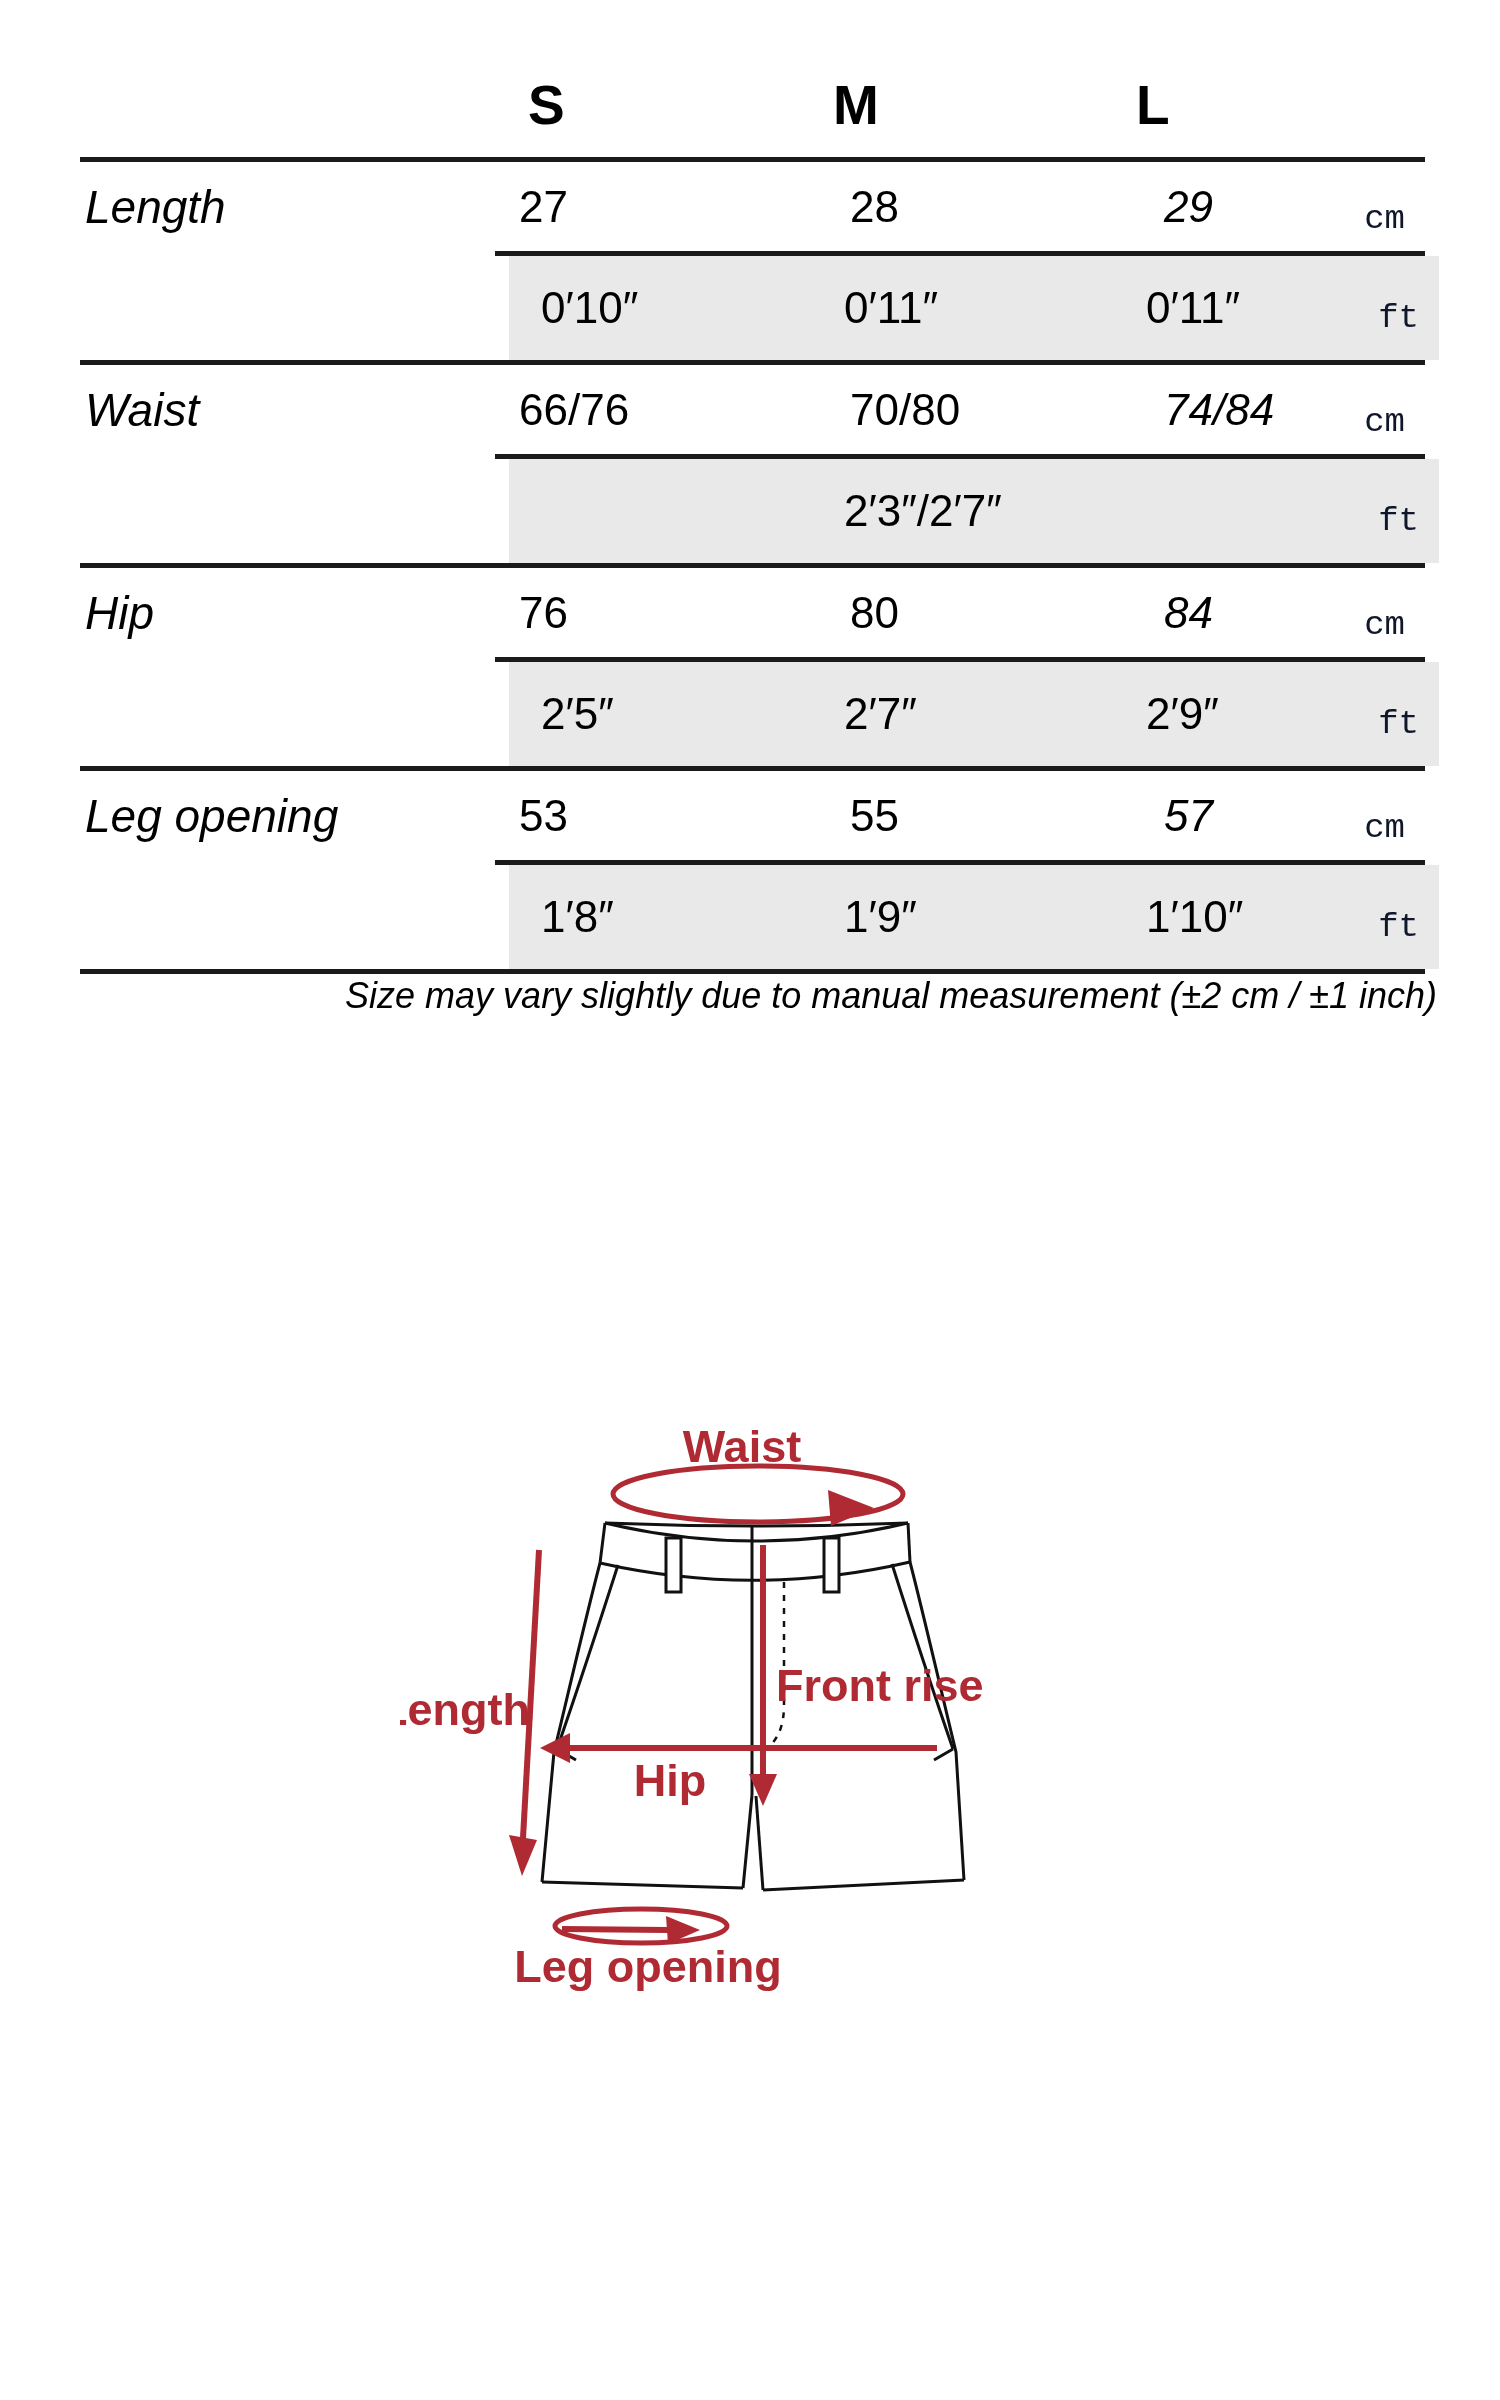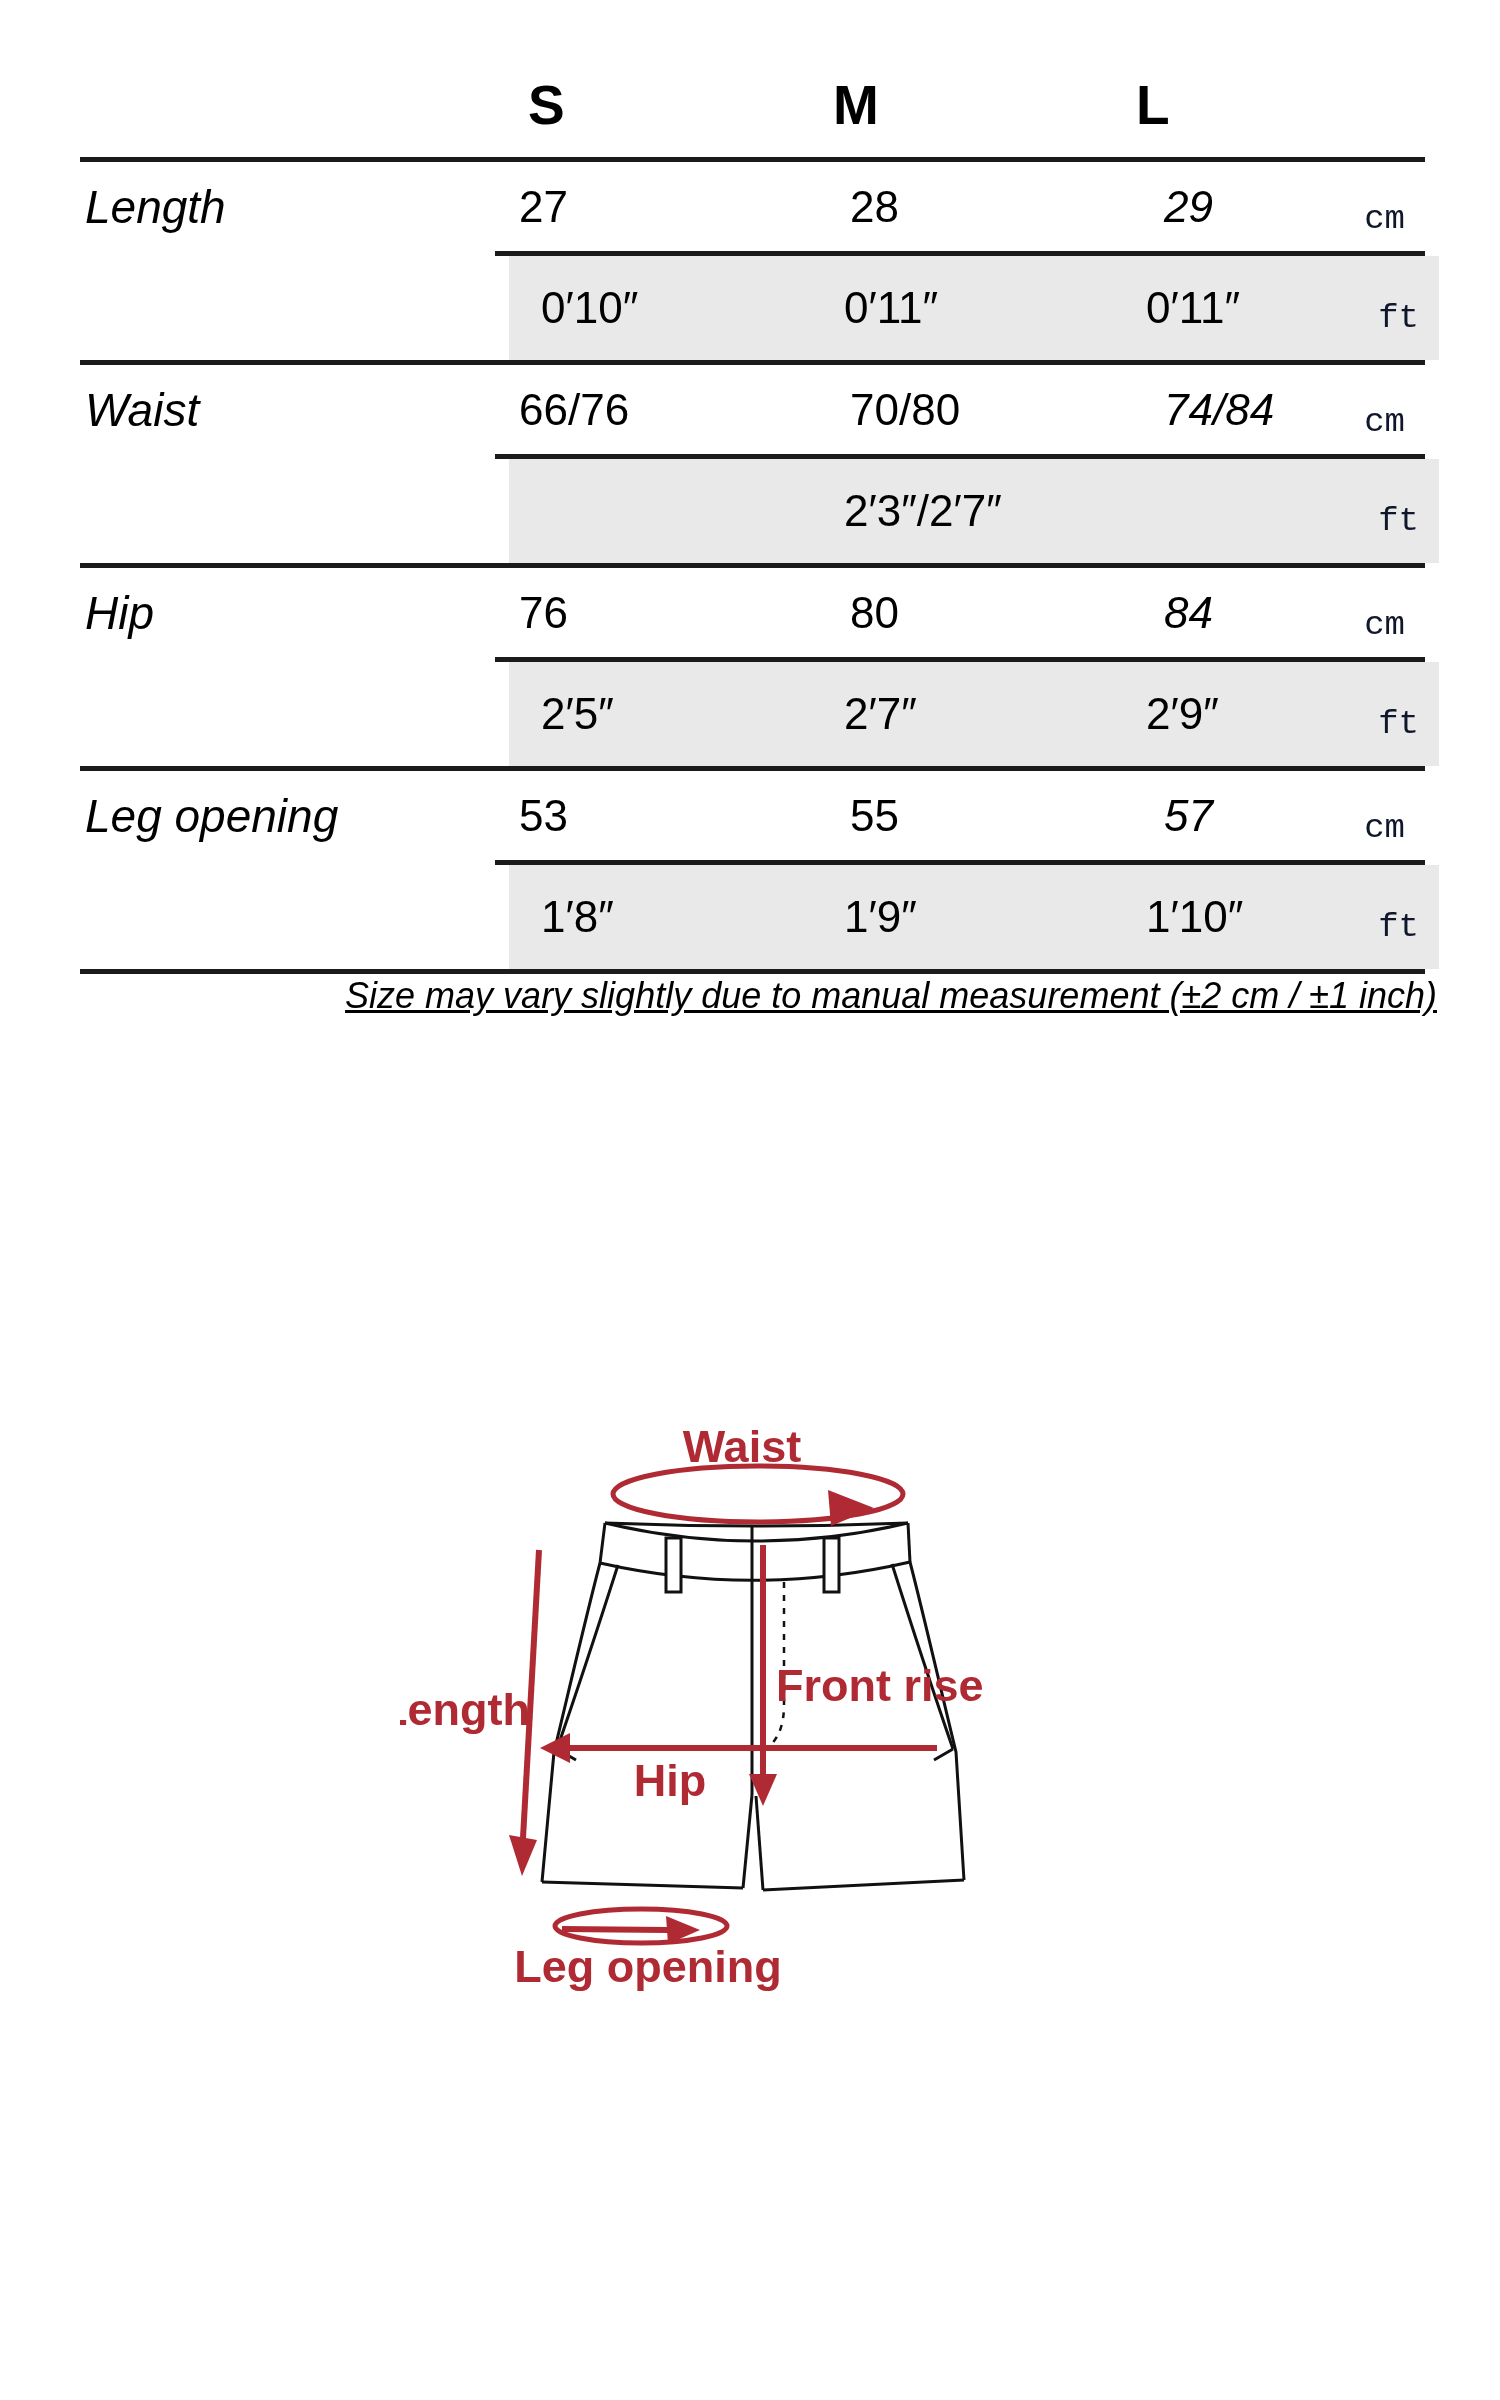--- a/index.html
+++ b/index.html
@@ -25,21 +25,21 @@
   .rule-sep { top:198px; left:0; width:1345px; }
   .cell { position:absolute; top:0; height:100%; display:flex; align-items:center;
           font-size:44px; white-space:nowrap; }
   .rowlabel { left:5px; font-style:italic; font-size:46px; }
   .cmv0 { left:439px; } .cmv1 { left:750px;margin-left:20px; } .cmv2 { left:1084px;font-style:italic; }
   .ftv0 { left:32px; }  .ftv1 { left:335px; } .ftv2 { left:637px; }
   .unit { right:20px; font-size:34px; color:#0f172a;font-family:Liberation Mono, monospace; }
   .unit-cm { transform:translateY(12px); }
   .unit-ft { transform:translateY(10px); }
   .footnote { position:absolute; top:975px; left:80px; width:1357px;
-              text-align:right; font-style:italic; font-size:36px; color:#000;text-decoration:underline; }
+              text-align:right; font-style:italic; font-size:36px; color:#000; }
   
   .diagram { position:absolute; left:400px; top:1400px; width:600px; height:600px; }
   .outline { fill:none; stroke:#111111; stroke-width:3; stroke-linejoin:round; }
   .outline-thin { fill:none; stroke:#111111; stroke-width:2.5; }
   .loop { fill:#ffffff; stroke:#111111; stroke-width:3; }
   .accent-line { fill:none; stroke:#af2a33; stroke-width:6; }
   .accent-ellipse { fill:none; stroke:#af2a33; stroke-width:5; }
   .accent-fill { fill:#af2a33; stroke:none; }
   .dlabel { font-family:"Liberation Sans","DejaVu Sans",sans-serif;
             font-size:45px; font-weight:bold; fill:#af2a33; }

